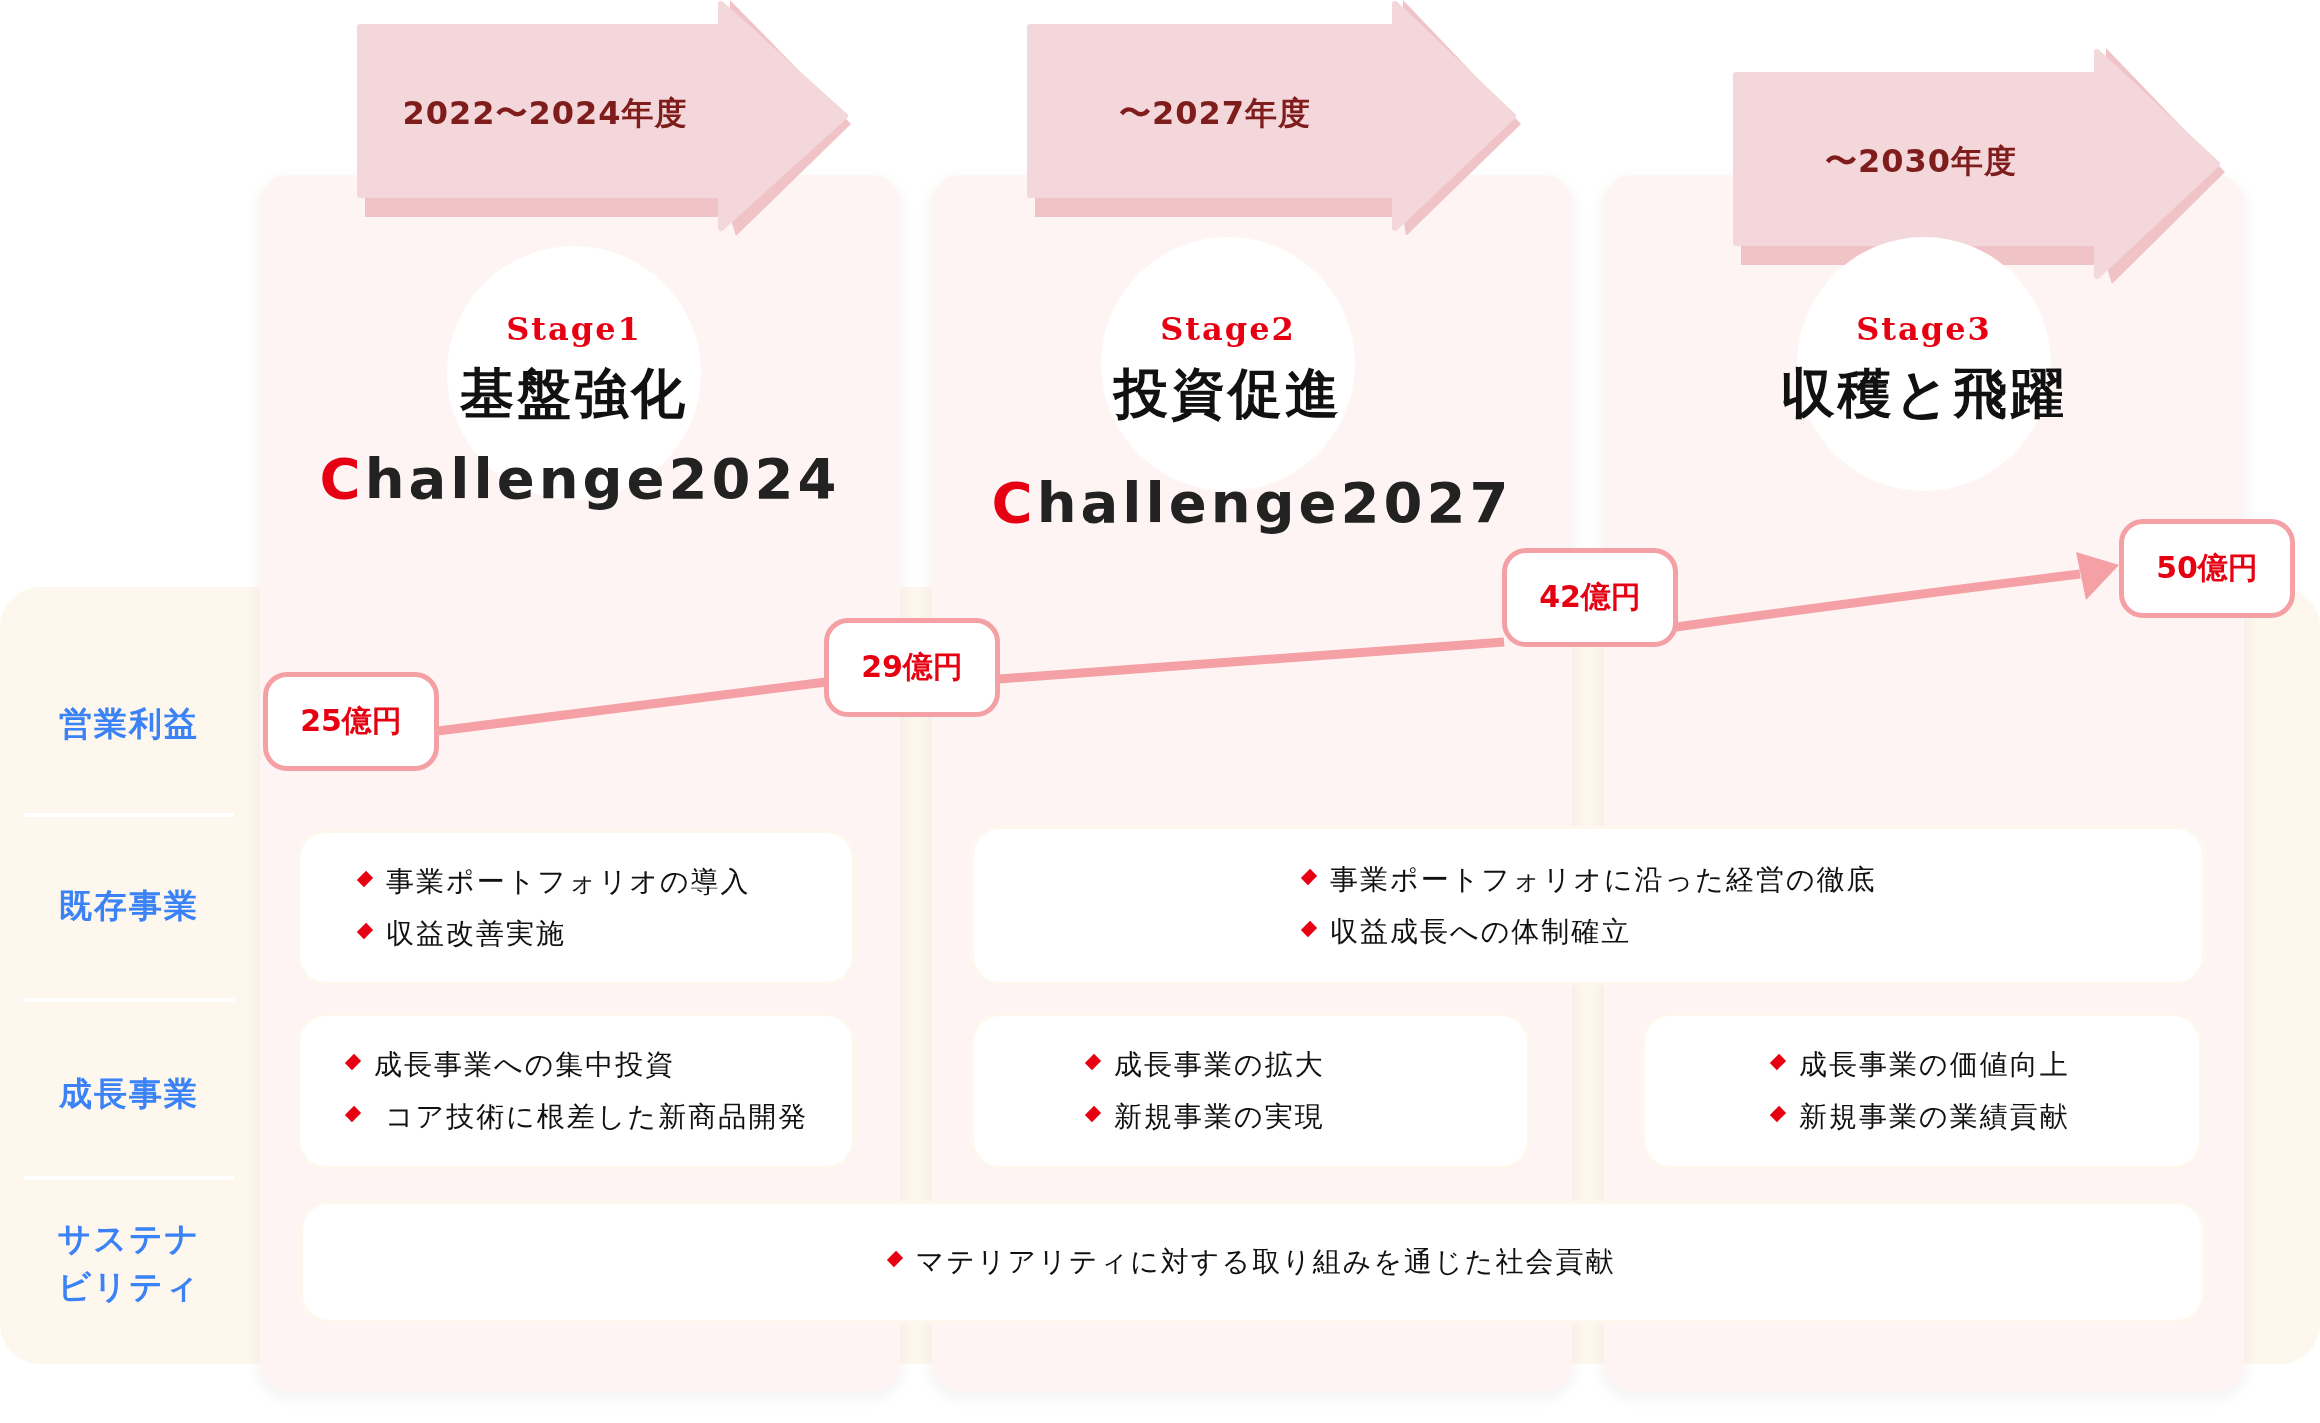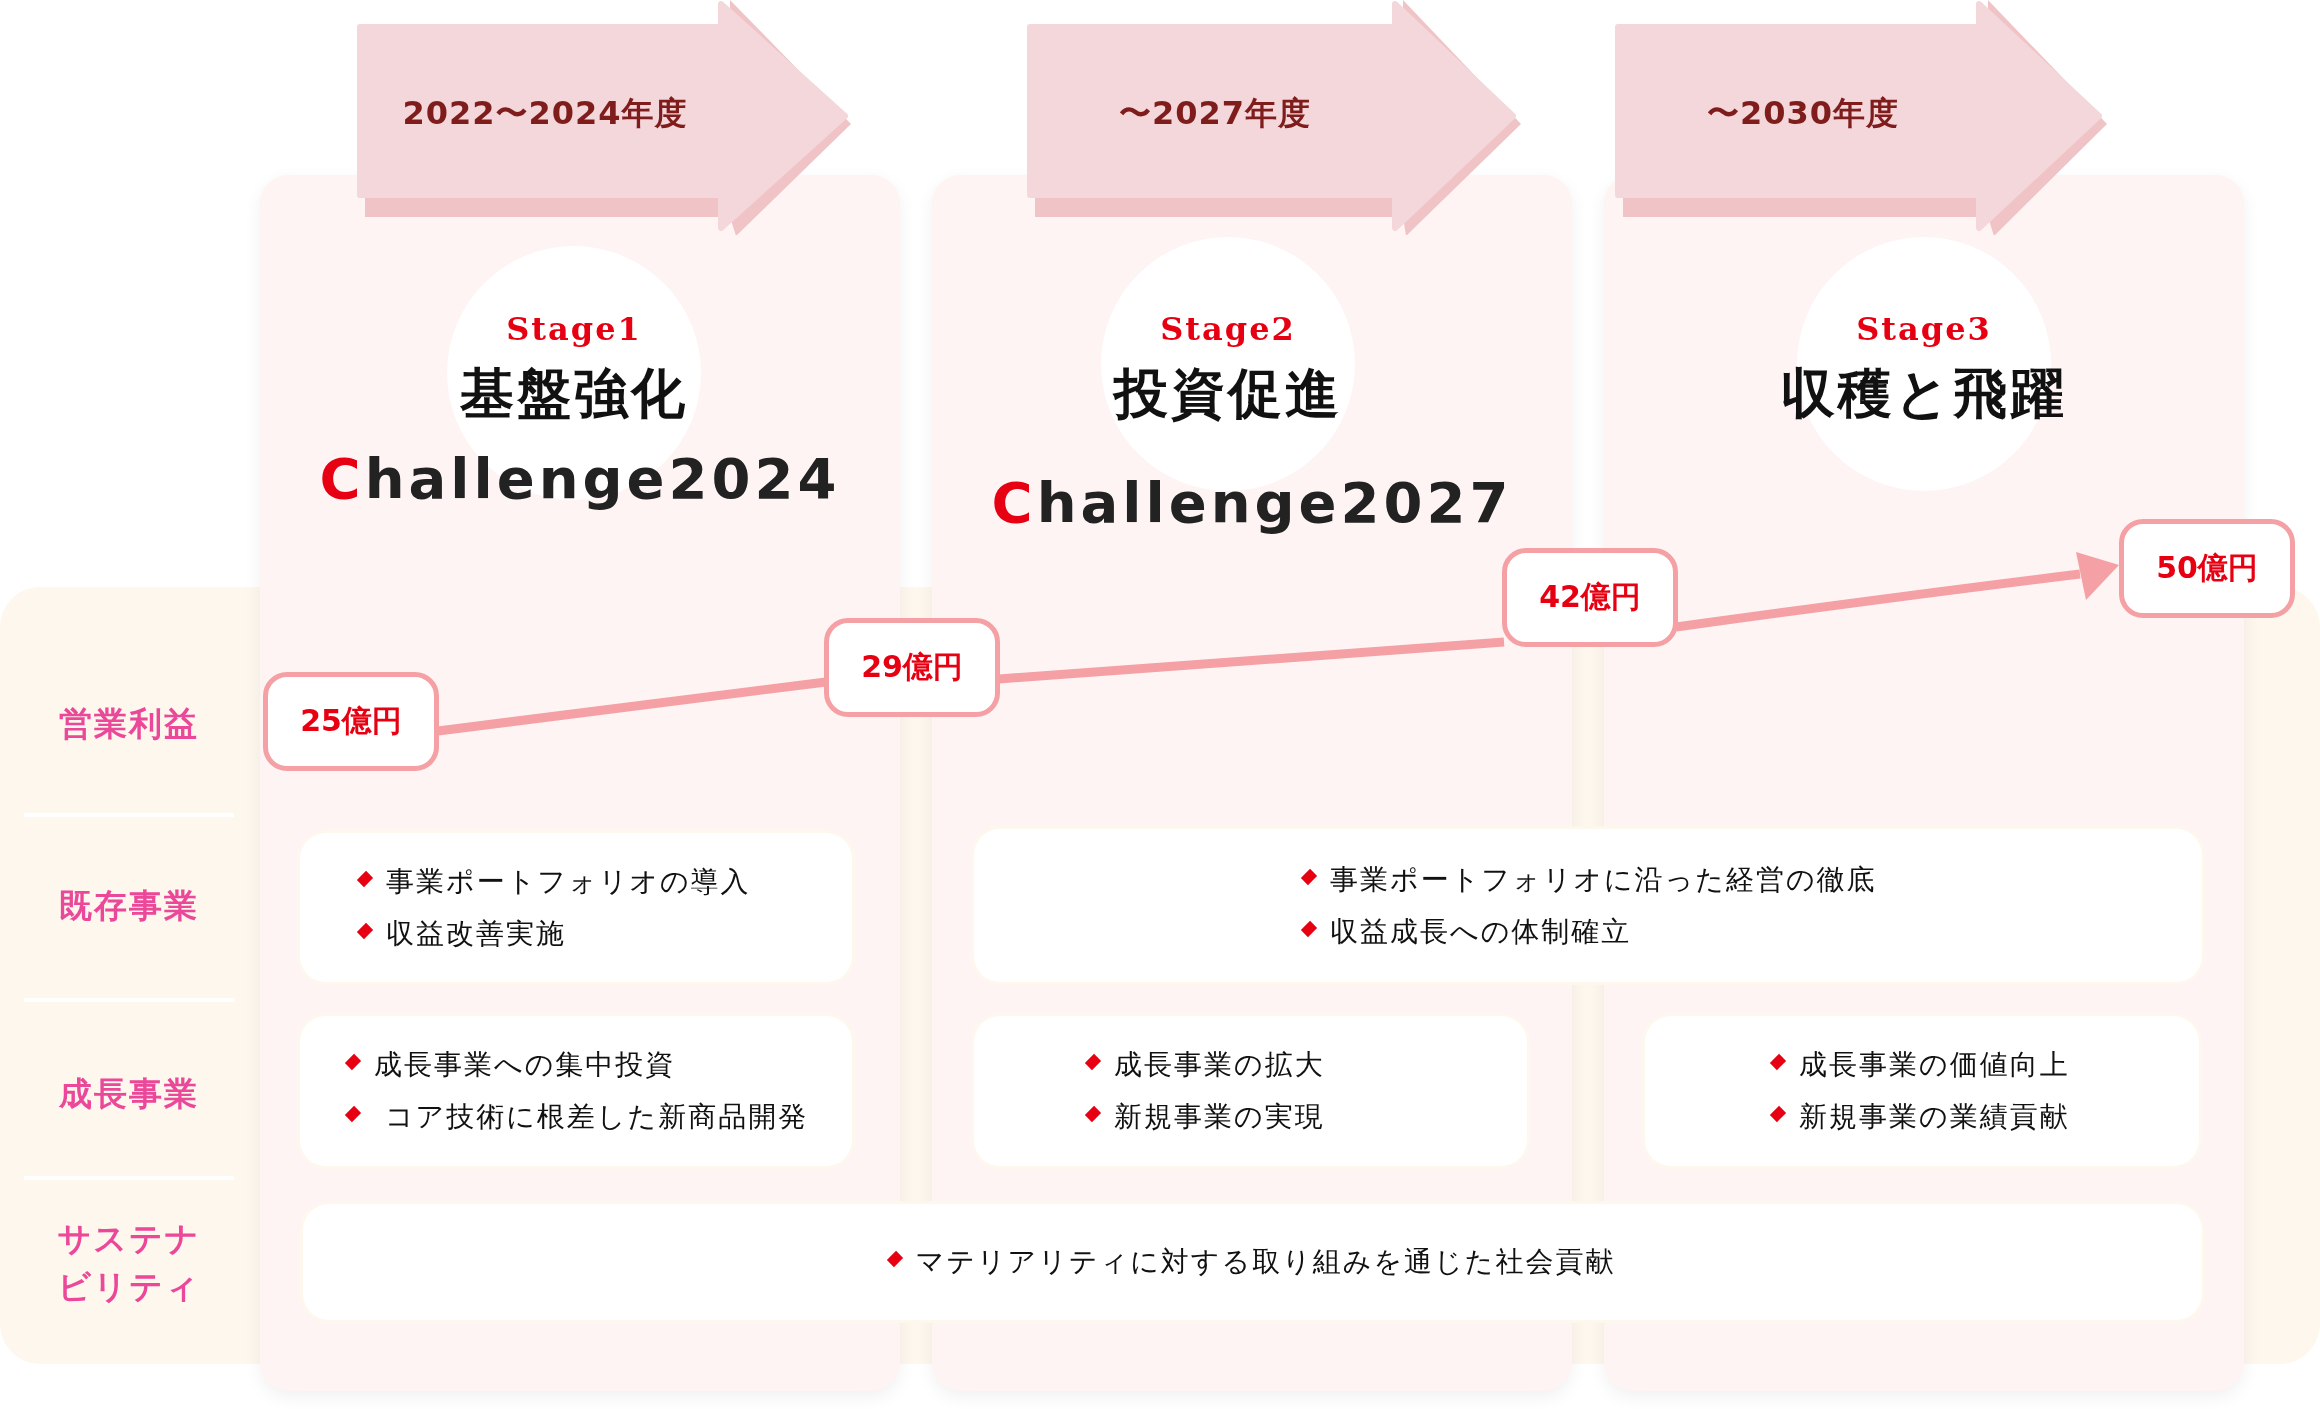--- a/index.html
+++ b/index.html
@@ -1,21 +1,21 @@
 <!DOCTYPE html>
 <html><head>
 <meta charset="utf-8">
 <style>
   * { box-sizing: border-box; margin: 0; padding: 0; }
   html, body { width: 2320px; height: 1423px; background: #ffffff; overflow: hidden; }
   body { position: relative; font-family: "DejaVu Sans", "Liberation Sans", sans-serif; color: #222; }
 
   .band { position: absolute; left: 0; top: 587px; width: 2320px; height: 777px; background: #fdf7ee; border-radius: 40px; }
 
-  .row-label { position: absolute; left: 24px; width: 210px; text-align: center; font-weight: bold; font-size: 33px; color: #ec4899; line-height: 1.45; letter-spacing: 2px; }
+  .row-label { position: absolute; left: 24px; width: 210px; text-align: center; font-weight: bold; font-size: 33px; color: #3b82f6; line-height: 1.45; letter-spacing: 2px; }
   .row-sep { position: absolute; left: 24px; width: 210px; height: 4px; background: #ffffff; }
 
   .card { position: absolute; top: 175px; height: 1216px; width: 640px; background: #fef4f4; border-radius: 28px; box-shadow: 0 6px 18px rgba(0,0,0,0.06); }
 
   .arrow { position: absolute; top: 0; }
   .arrow svg { display: block; }
   .arrow-label { position: absolute; left: 0; top: 92px; width: 100%; text-align: center; font-weight: bold; font-size: 32px; color: #7f1d1d; letter-spacing: 1px; }
 
   .circle { position: absolute; width: 254px; height: 254px; border-radius: 50%; background: #ffffff; }
   .stage-label { position: absolute; width: 400px; text-align: center; font-family: "DejaVu Serif", "Liberation Serif", serif; font-weight: bold; color: #e60012; font-size: 32px; letter-spacing: 2px; }
@@ -59,21 +59,21 @@
   </svg>
   <div class="arrow-label" style="width:370px; left:5px;">2022〜2024年度</div>
 </div>
 <div class="arrow" style="left:1025px; width:500px; height:235px;">
   <svg width="500" height="235" viewBox="0 0 500 235">
     <polygon points="10,46 378,46 378,0 496,124 381,236 378,217 10,217" fill="#f0c4c6"></polygon>
     <polygon points="5,27 370,27 370,4 488,116 370,228 370,195 5,195" fill="#f4d7da" stroke="#f4d7da" stroke-width="6" stroke-linejoin="round"></polygon>
   </svg>
   <div class="arrow-label" style="width:370px; left:5px;">〜2027年度</div>
 </div>
-<div class="arrow" style="left:1613px; width:500px; height:235px;">
+<div class="arrow" style="left:1731px; width:500px; height:235px;margin-top:48px;">
   <svg width="500" height="235" viewBox="0 0 500 235">
     <polygon points="10,46 375,46 375,0 494,124 381,236 375,217 10,217" fill="#f0c4c6"></polygon>
     <polygon points="5,27 366,27 366,4 486,116 366,228 366,195 5,195" fill="#f4d7da" stroke="#f4d7da" stroke-width="6" stroke-linejoin="round"></polygon>
   </svg>
   <div class="arrow-label" style="width:370px; left:5px;">〜2030年度</div>
 </div>
 
 <div class="circle" style="left:447px; top:246px;"></div>
 <div class="stage-label" style="left:374px; top:310px;">Stage1</div>
 <div class="stage-title" style="left:374px; top:358px;">基盤強化</div>

